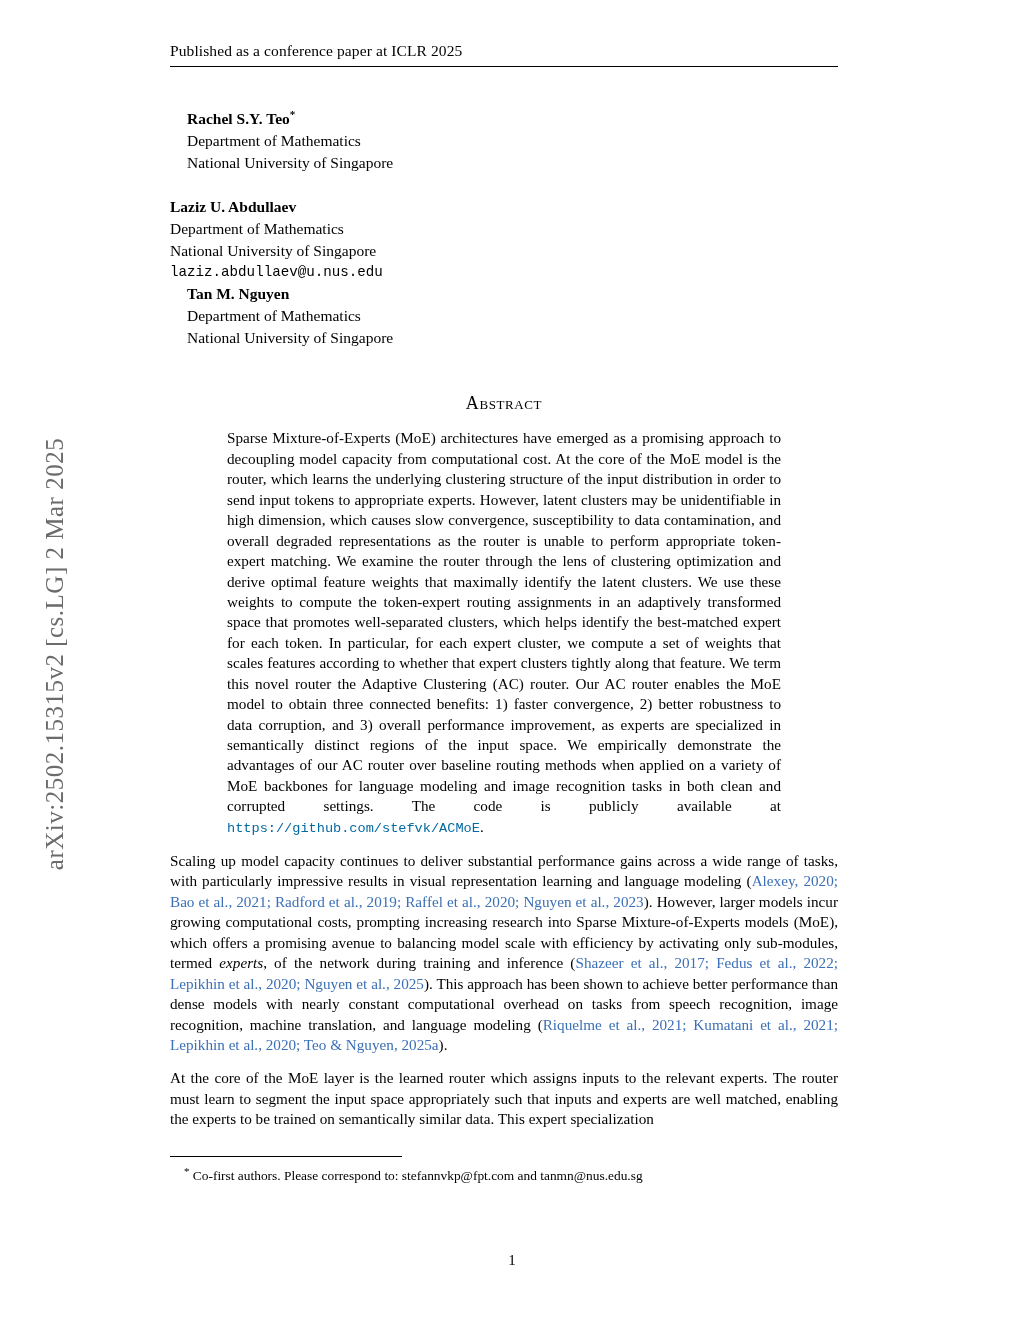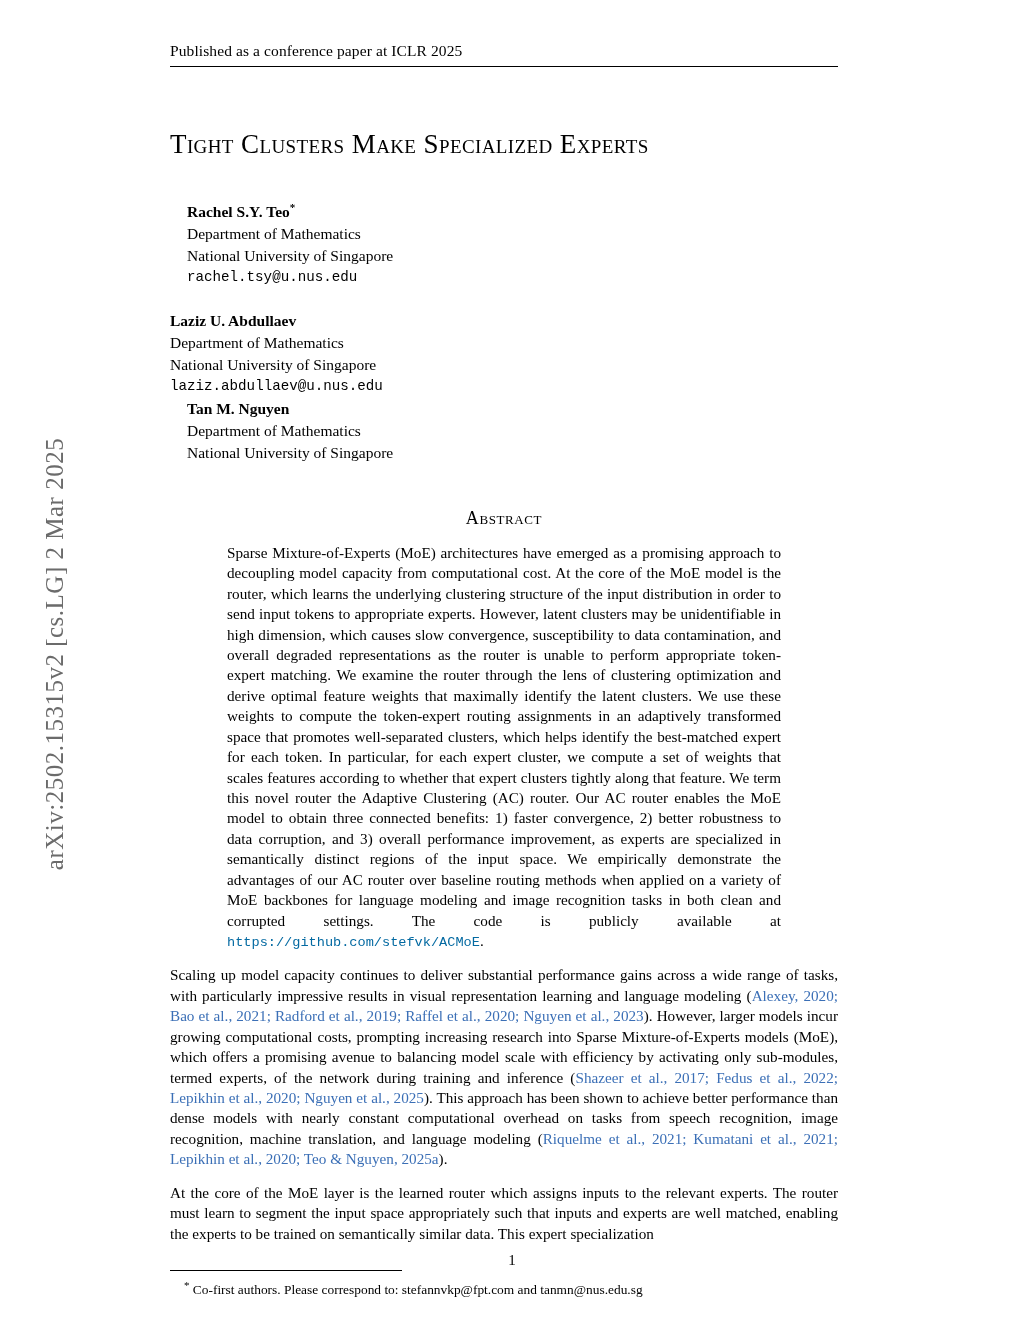--- a/index.html
+++ b/index.html
@@ -124,21 +124,21 @@
   }
 
   .para {
     margin-top: 13px;
     font-size: 15.2px;
     line-height: 1.345;
     text-align: justify;
     hyphens: auto;
   }
   .cite { color: #3b6fb6; }
-  .it { }
+  .it { font-style: italic; }
 
   .footnote-rule {
     margin-top: 26px;
     width: 232px;
     height: 1px;
     background: #000;
   }
   .footnote {
     margin-top: 7px;
     font-size: 13.4px;
@@ -162,29 +162,27 @@
 <body>
 
 <div class="page">
 
   <div class="arxiv-stamp">arXiv:2502.15315v2  [cs.LG]  2 Mar 2025</div>
 
   <div class="content">
 
     <div class="runhead">Published as a conference paper at ICLR 2025</div>
 
-    <div class="title">Tight Clusters Make Specialized Experts</div>
 
     <div class="authors">
       <div class="author-row">
         <div class="author-col right">
           <div class="auth-name"><span>Rachel S.Y. Teo</span><span class="sup-star">*</span></div>
           <div class="auth-aff">Department of Mathematics</div>
           <div class="auth-aff">National University of Singapore</div>
-          <div class="auth-email">rachel.tsy@u.nus.edu</div>
         </div>
       </div>
 
       <div class="author-row" style="margin-top:18px;flex-direction:column;">
         <div class="author-col">
           <div class="auth-name">Laziz U. Abdullaev</div>
           <div class="auth-aff">Department of Mathematics</div>
           <div class="auth-aff">National University of Singapore</div>
           <div class="auth-email">laziz.abdullaev@u.nus.edu</div>
         </div>

